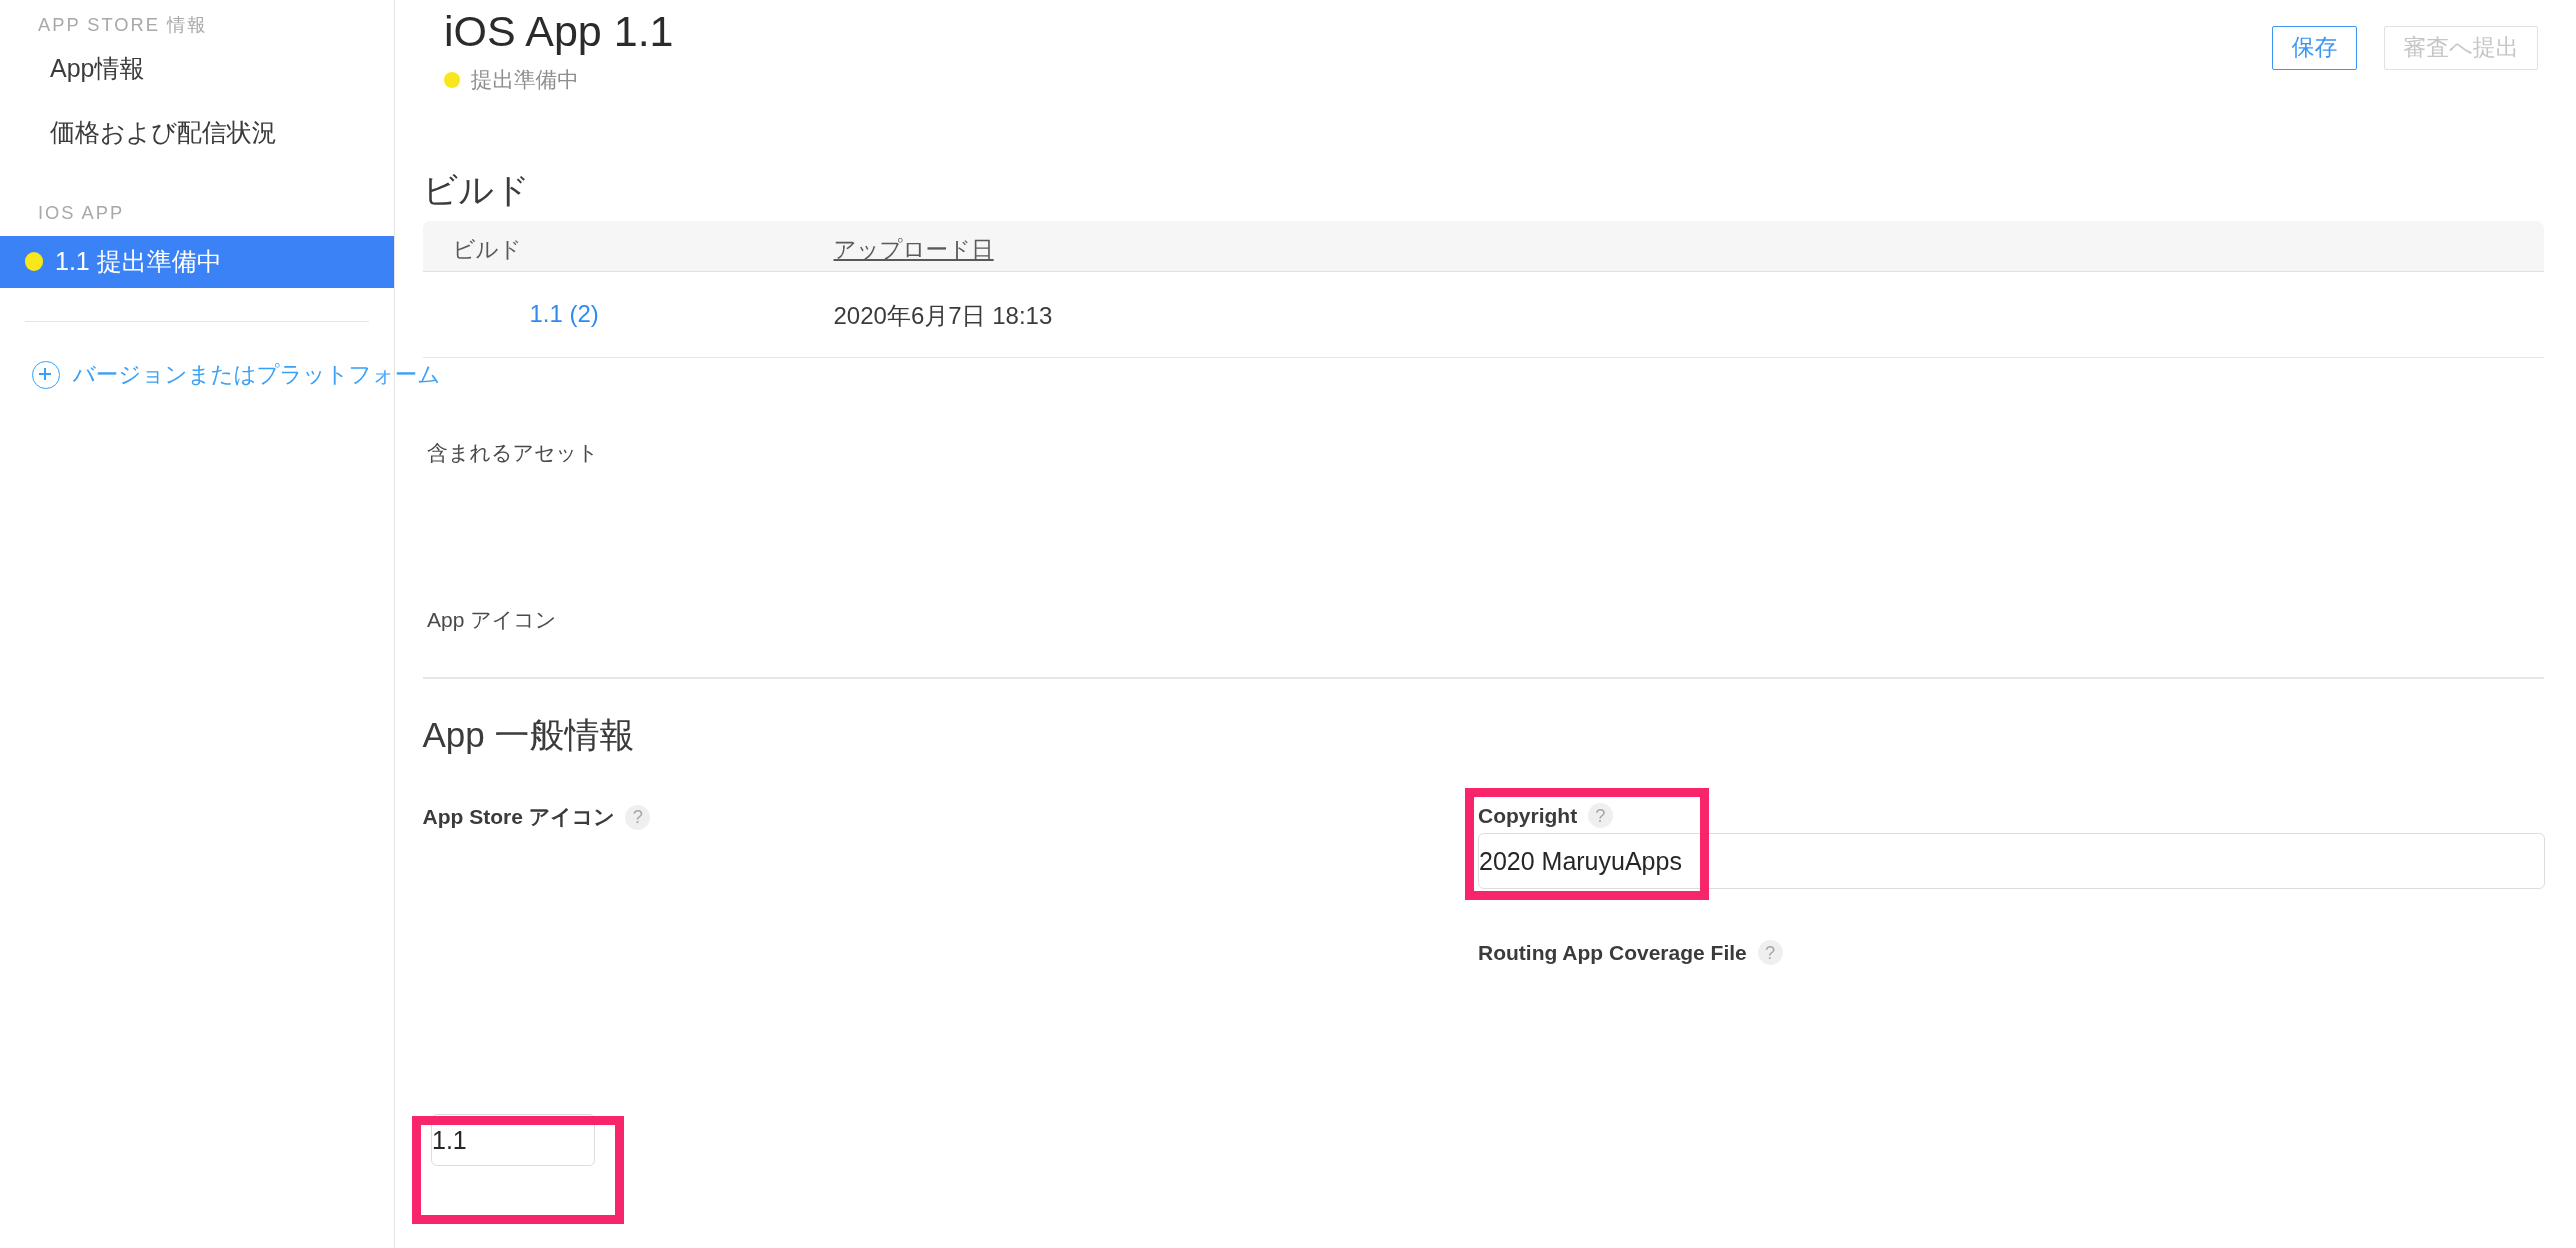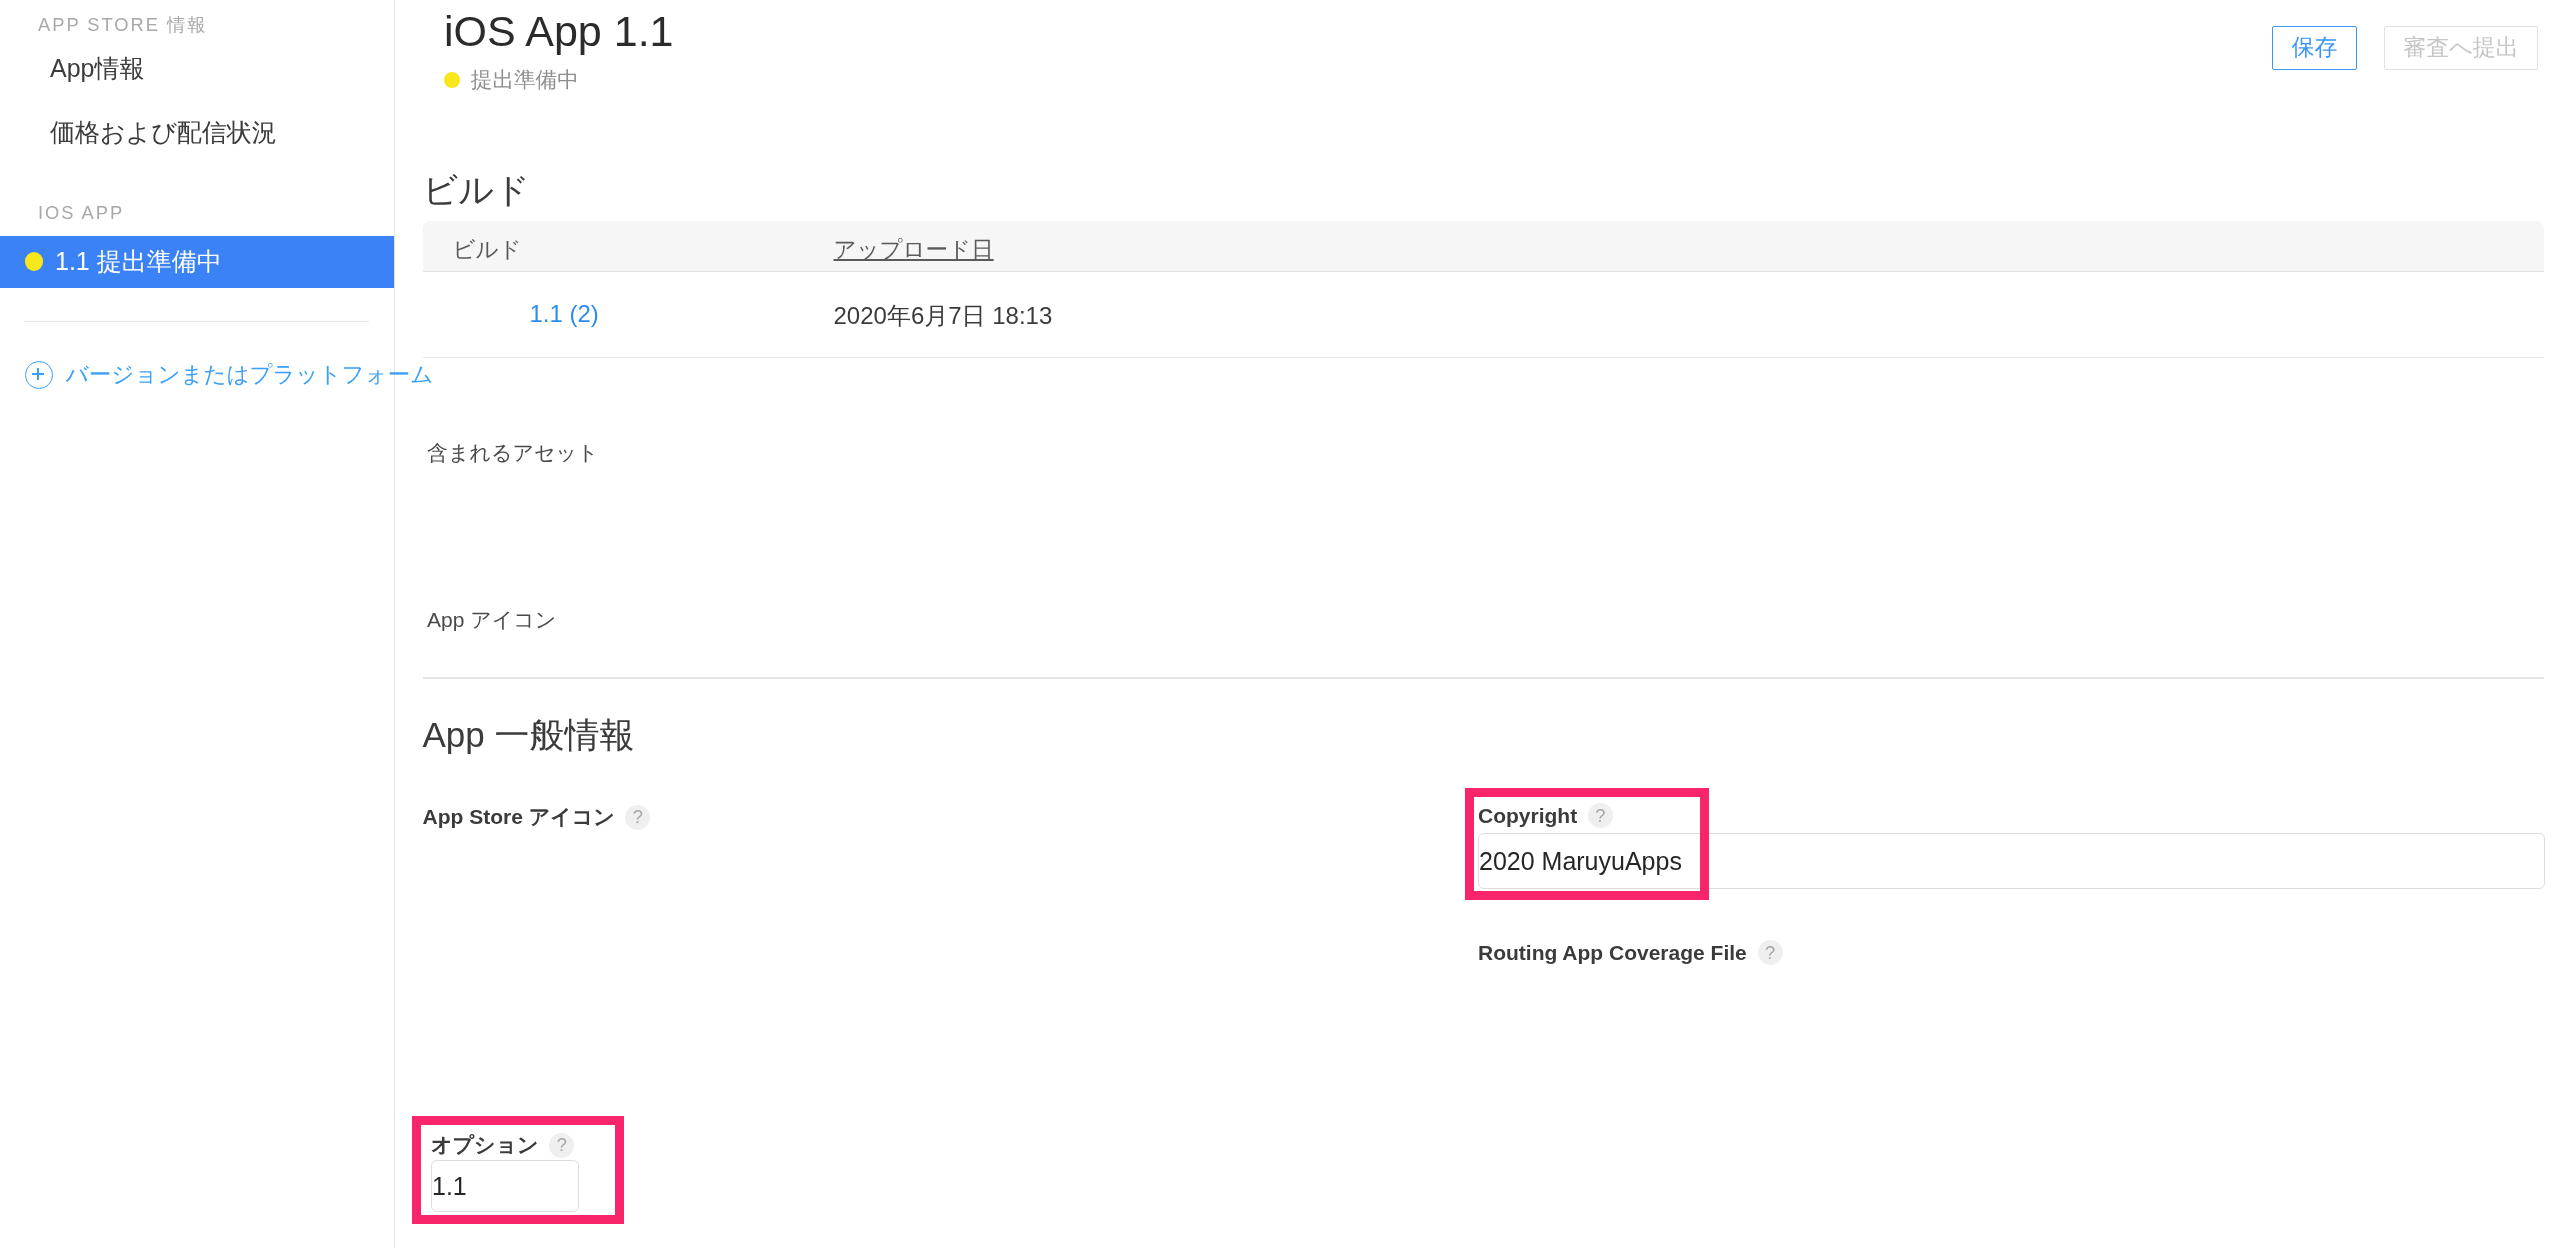--- a/index.html
+++ b/index.html
@@ -47,21 +47,21 @@
   .side-ver-row .dot {
     width: 18.3px; height: 18.3px; border-radius: 50%;
     background: #f8e71c; margin-right: 11.7px; flex: 0 0 18.3px;
   }
   .side-sep {
     height: 1.7px; background: #e3e3e3;
     margin: 33px 25px 0 25px;
   }
   .add-row {
     display: flex; align-items: center;
-    padding: 37px 0 0 25px;
+    padding: 37px 0 0 32px;
     color: #3aa0f7; font-size: 22.5px;
     white-space: nowrap;
   }
   .plus-circle {
     width: 27.5px; height: 27.5px; border-radius: 50%;
     border: 1.7px solid #3aa0f7;
     position: relative; margin-right: 13.3px; flex: 0 0 27.5px;
   }
   .plus-circle::before, .plus-circle::after {
     content: ""; position: absolute; background: #3aa0f7;
@@ -353,21 +353,21 @@
           <i class="px" style="left:26%;top:34%;width:10%;height:22%;background:#000;"></i>
           <i class="px" style="left:74%;top:34%;width:10%;height:22%;background:#000;"></i>
         </span>
       </span>
     </div>
 
     <div class="field-label" style="left:36px; top:1131px;">
       <span>オプション</span>
       <span class="help">?</span>
     </div>
-    <div class="input-box" style="left:36px; top:1160px; width:148px; height:52px;">1.1</div>
+    <div class="input-box" style="left:36px; top:1114px; width:164px; height:52px;">1.1</div>
     <div class="pink-frame" style="left:16.7px; top:1116px; width:212px; height:108px;"></div>
 
     <div class="field-label" style="left:1083px; top:803px;">
       <span>Copyright</span>
       <span class="help">?</span>
     </div>
     <div class="input-box" style="left:1083px; top:833px; width:1067px; height:56px;">2020 MaruyuApps</div>
     <div class="pink-frame" style="left:1070px; top:788px; width:244px; height:112px;"></div>
 
     <div class="field-label" style="left:1083px; top:940px;">

